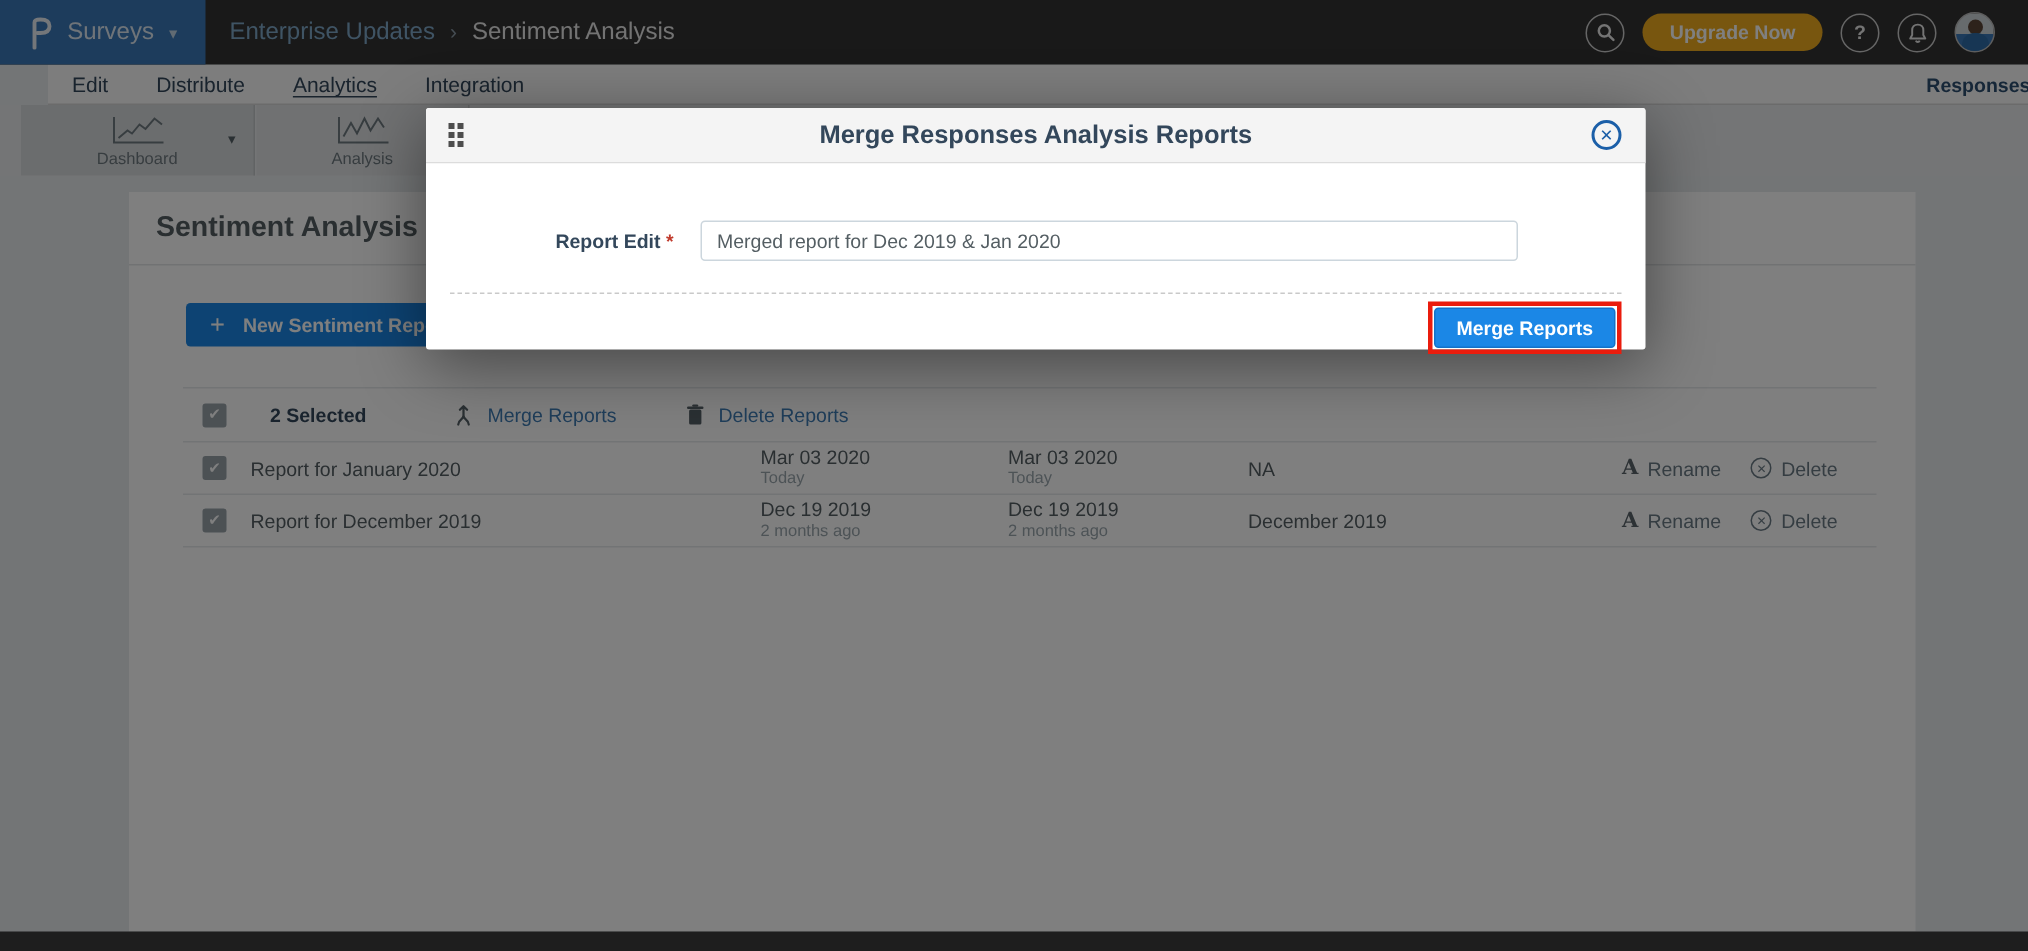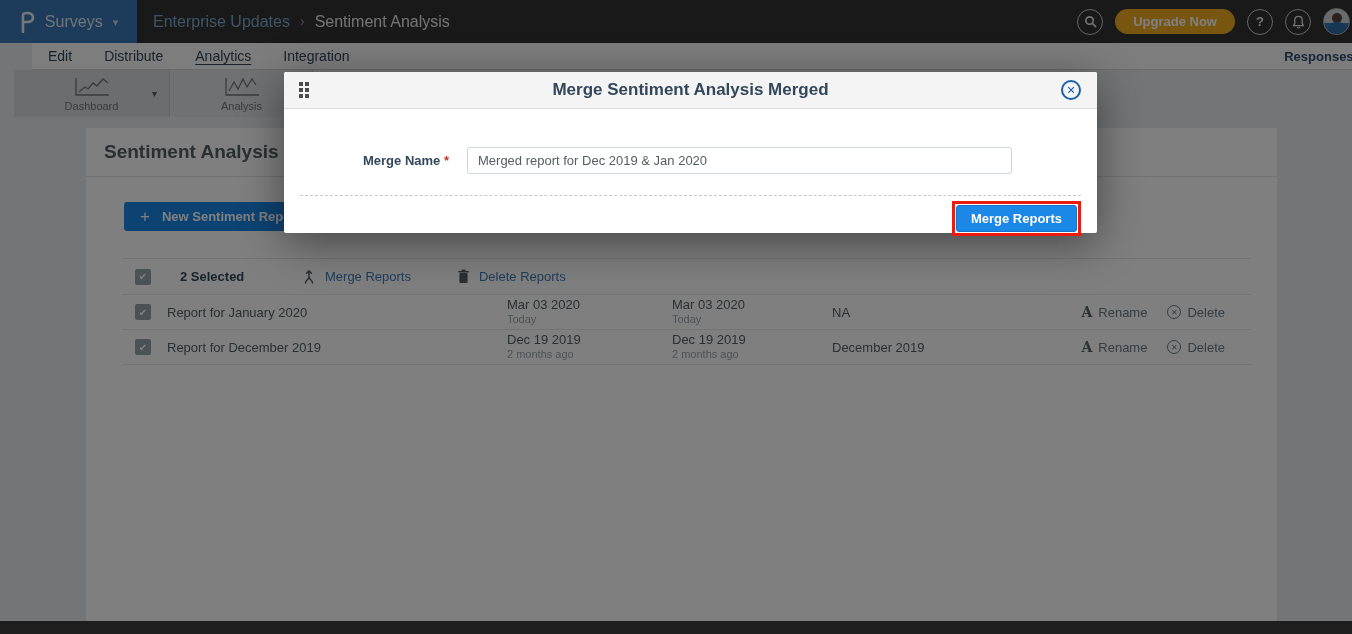--- a/index.html
+++ b/index.html
@@ -10,21 +10,21 @@
   .topbar { position:absolute; top:0; left:0; width:1352px; height:43px; background:#333333; display:flex; align-items:center; z-index:10; }
   .product-block { width:137px; height:43px; background:#3a78b8; display:flex; align-items:center; justify-content:center; gap:10px; cursor:pointer; }
   .logo-p { width:16px; height:22px; position:relative; }
   .logo-p svg { display:block; }
   .product-label { color:#dfe9f2; font-size:16px; }
   .product-caret { color:#c3d6e6; font-size:11px; margin-top:2px; }
   .breadcrumb { display:flex; align-items:flex-start; gap:10px; margin-left:16px; font-size:16px; }
   .crumb-parent { color:#7fa8c9; cursor:pointer; }
   .crumb-sep { color:#8a9aa6; font-size:14px; }
   .crumb-current { color:#e6e6e6; }
-  .topbar-right { margin-left:auto; display:flex; align-items:center; gap:12px; padding-right:2px; }
+  .topbar-right { margin-left:auto; display:flex; align-items:center; gap:12px; padding-right:22px; }
   .icon-circle { width:26px; height:26px; border:1px solid #cccccc; border-radius:50%; display:flex; align-items:center; justify-content:center; color:#e8e8e8; font-size:13px; font-weight:bold; cursor:pointer; background:transparent; }
   .upgrade-btn { height:25px; padding:0 18px; background:#f0ad1e; border:none; border-radius:13px; color:#ffffff; font-size:13px; font-weight:bold; cursor:pointer; }
   .avatar { width:27px; height:27px; border-radius:50%; border:1px solid #bbb; background:linear-gradient(#cfd6da 55%, #3a78b8 55%); overflow:hidden; position:relative; cursor:pointer; }
   .avatar .head { position:absolute; top:4px; left:8px; width:10px; height:10px; border-radius:50%; background:#5a4436; }
   .avatar .body { position:absolute; top:13px; left:4px; width:18px; height:12px; border-radius:8px 8px 0 0; background:#2e6da8; }
 
   
   .subnav { position:absolute; top:43px; left:0; width:1352px; height:27px; background:#fafafa; border-bottom:1px solid #d6d6d6; display:flex; align-items:center; font-size:14px; z-index:9;margin-left:32px; }
   .subnav-items { display:flex; gap:32px; margin-left:16px; }
   .subnav-item { color:#33475b; cursor:pointer; }
@@ -267,26 +267,26 @@
 <div class="modal">
   <div class="modal-header">
     <span class="drag-handle">
       <span></span>
         <span></span>
         <span></span>
         <span></span>
         <span></span>
         <span></span>
     </span>
-    <span class="modal-title">Merge Sentiment Analysis Merged</span>
+    <span class="modal-title">Merge Responses Analysis Reports</span>
     <span class="modal-close">✕</span>
   </div>
   <div class="modal-body">
     <label class="field-label">
-      <span>Merge Name</span>
+      <span>Report Edit</span>
       <span class="req-mark">*</span>
     </label>
     <input class="report-name-input" type="text" value="Merged report for Dec 2019 &amp; Jan 2020" style="">
   </div>
   <hr class="modal-divider">
   <div class="modal-footer">
     <span class="highlight-box">
       <button class="merge-submit-btn">Merge Reports</button>
     </span>
   </div>

